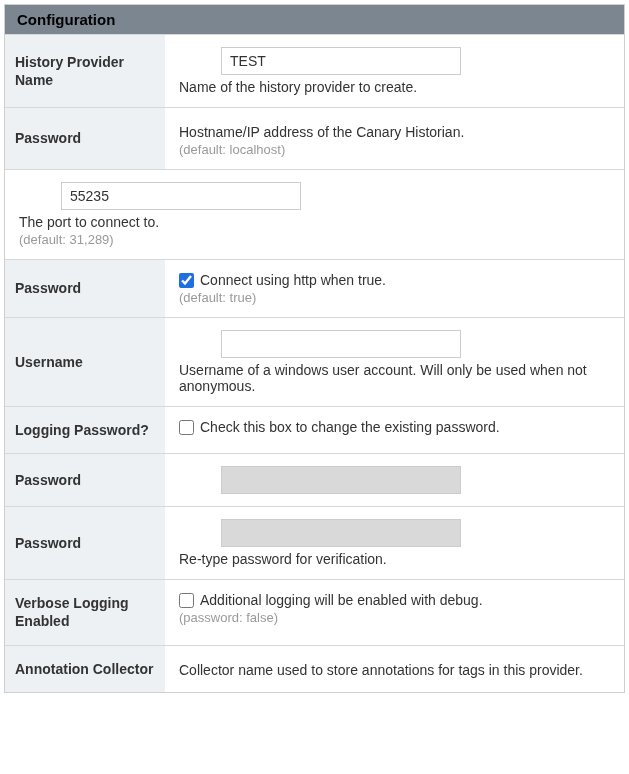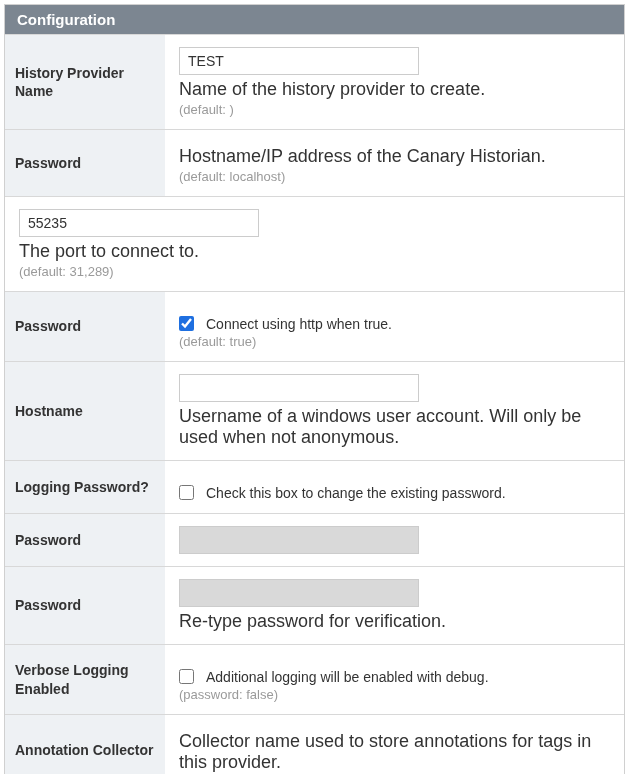--- a/index.html
+++ b/index.html
@@ -9,21 +9,21 @@
     color: #333;
     background: #fff;
     width: 629px;
   }
   .panel {
     border: 1px solid #d0d0d0;
     margin: 4px;
   }
   .panel-header {
     background: #7c8691;
-    color: #ffffff;
+    color: #000000;
     font-weight: 600;
     padding: 6px 12px;
     font-size: 15px;
   }
   .row {
     display: flex;
     border-top: 1px solid #d8d8d8;
   }
   .row:first-of-type { border-top: none; }
   .label-cell {
@@ -43,40 +43,40 @@
     background: #fff;
   }
   input[type="text"], input[type="password"] {
     width: 240px;
     height: 28px;
     padding: 13px 8px;
     border: 1px solid #ccc;
     font-family: inherit;
     font-size: 14px;
     color: #333;
+    margin-left: 42px;
   }
   input[disabled] {
     background: #d9d9d9;
     border: 1px solid #ccc;
   }
   .desc {
     margin-top: 4px;
     color: #333;
-    font-size: 18px;
+    font-size: 14px;
   }
   .default {
     margin-top: 2px;
     color: #9a9a9a;
     font-size: 13px;
   }
   .checkbox-line {
     display: flex;
-    align-items: flex-start;
-    gap: 12px;
-    margin-top: 12px;
+    align-items: flex-end;
+    gap: 6px;
   }
   input[type="checkbox"] {
     width: 15px;
     height: 15px;
     cursor: pointer;
   }
   input[type="checkbox"].checked-blue {
     accent-color: #1e6fe0;
   }
 </style>
@@ -84,21 +84,20 @@
 <body>
 
 <div class="panel">
   <div class="panel-header">Configuration</div>
 
   <div class="row">
     <div class="label-cell">History Provider Name</div>
     <div class="value-cell">
       <input type="text" value="TEST" style="">
       <div class="desc">Name of the history provider to create.</div>
-      <div class="default">(default: )</div>
     </div>
   </div>
 
   <div class="row">
     <div class="label-cell">Password</div>
     <div class="value-cell">
       <div class="desc">Hostname/IP address of the Canary Historian.</div>
       <div class="default">(default: localhost)</div>
     </div>
   </div>
@@ -116,21 +115,21 @@
     <div class="value-cell">
       <div class="checkbox-line">
         <input type="checkbox" class="checked-blue" checked="" style="">
         <span>Connect using http when true.</span>
       </div>
       <div class="default">(default: true)</div>
     </div>
   </div>
 
   <div class="row">
-    <div class="label-cell">Hostname</div>
+    <div class="label-cell">Username</div>
     <div class="value-cell">
       <input type="text" value="" style="">
       <div class="desc">Username of a windows user account. Will only be used when not anonymous.</div>
     </div>
   </div>
 
   <div class="row">
     <div class="label-cell">Logging Password?</div>
     <div class="value-cell">
       <div class="checkbox-line">

